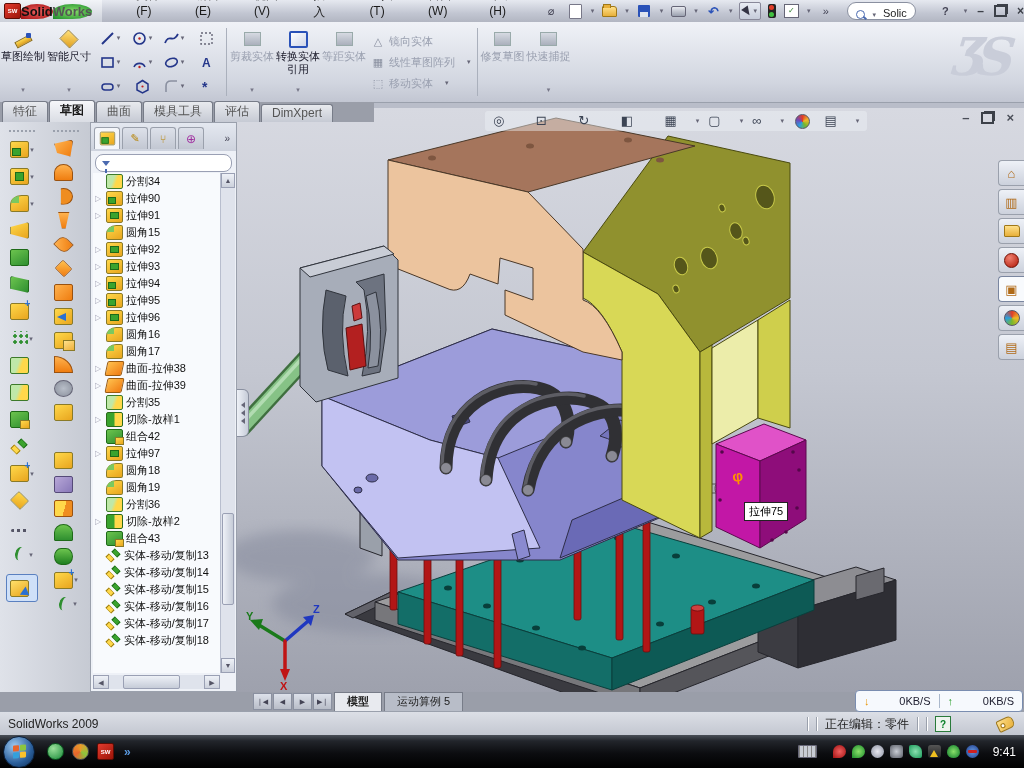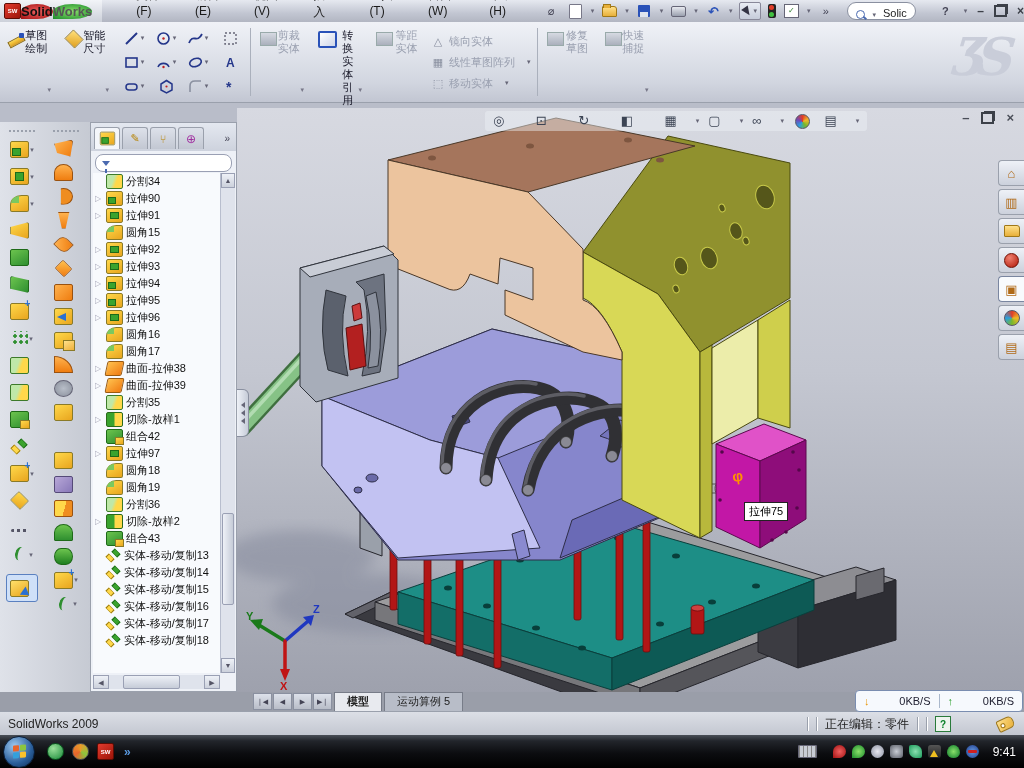--- a/index.html
+++ b/index.html
@@ -37,21 +37,21 @@
   #searchbox{display:flex;align-items:flex-end;gap:7px;background:#fff;border:1px solid #8a90a0;border-radius:9px;height:16px;padding:0 8px;margin-left:6px;}
   #searchbox .mag{width:7px;height:7px;border:1.5px solid #4a6ab0;border-radius:50%;position:relative;}
   #searchbox .mag::after{content:"";position:absolute;left:6px;top:6px;width:4px;height:1.5px;background:#4a6ab0;transform:rotate(40deg);}
   #searchbox .sval{font-size:11px;color:#222;}
   #winbtns{display:flex;gap:10px;margin-left:14px;color:#3c4048;font-weight:bold;font-size:12px;align-items:center;}
   .wrestore{width:9px;height:8px;border:2px solid #3c4048;box-shadow:2px -2px 0 -1px #3c4048;}
 
   
   #cmdbar{position:absolute;left:0;top:22px;width:1024px;height:80px;
     background:linear-gradient(#f0f2f7,#d2d6e0 75%,#c2c6d2);border-bottom:1px solid #9aa0ac;display:flex;align-items:stretch;}
-  .bigbtn{width:44px;margin:4px 7px;display:flex;flex-direction:row;justify-content:flex-start;
+  .bigbtn{width:44px;margin:4px 1px;display:flex;flex-direction:column;align-items:center;justify-content:flex-start;
     font-size:11px;line-height:13px;text-align:center;color:#1a1a2a;padding-top:3px;border-radius:3px;}
   .bigbtn .bicon{width:22px;height:20px;margin-bottom:1px;display:flex;align-items:center;justify-content:center;}
   .bigbtn .bcaret{font-size:7px;color:#778;margin-top:auto;margin-bottom:2px;}
   .bigbtn.dis{color:#9aa0b0;}
   .vsep{width:1px;background:#aab0bc;margin:6px 2px;}
   #sketchgrid{display:grid;grid-template-columns:repeat(4,32px);grid-template-rows:repeat(3,24px);margin:4px 2px;}
   .gcell{display:flex;align-items:center;justify-content:center;gap:2px;}
   .rowgroup{display:flex;flex-direction:column;justify-content:center;margin:4px 0;}
   .rowbtn{display:flex;align-items:center;gap:4px;height:21px;font-size:11px;color:#9aa0b0;padding:0 4px;}
   .rowbtn .ric{width:14px;height:12px;display:flex;align-items:center;justify-content:center;}
@@ -452,20 +452,29 @@
     <div class="bigbtn dis">
       <span class="bicon">
           <span class="grayico"></span>
         </span>
       <span>快速捕捉</span>
         <span class="bcaret">▾</span>
     </div>
   </div>
   <div id="watermark" class="ni">ƷS</div>
 
+  <div id="tabstrip">
+
+  <span class="rtab dim">特征</span>
+      <span class="rtab active">草图</span>
+      <span class="rtab dim">曲面</span>
+      <span class="rtab dim">模具工具</span>
+      <span class="rtab dim">评估</span>
+      <span class="rtab dim">DimXpert</span>
+    </div>
 
   <div id="main">
 
     <div id="viewport">
       <svg id="modelsvg" width="787" height="584" viewBox="237 108 787 584">
         <defs>
             <filter id="blur8">
               <feGaussianBlur stdDeviation="7"></feGaussianBlur>
             </filter>
           </defs>

